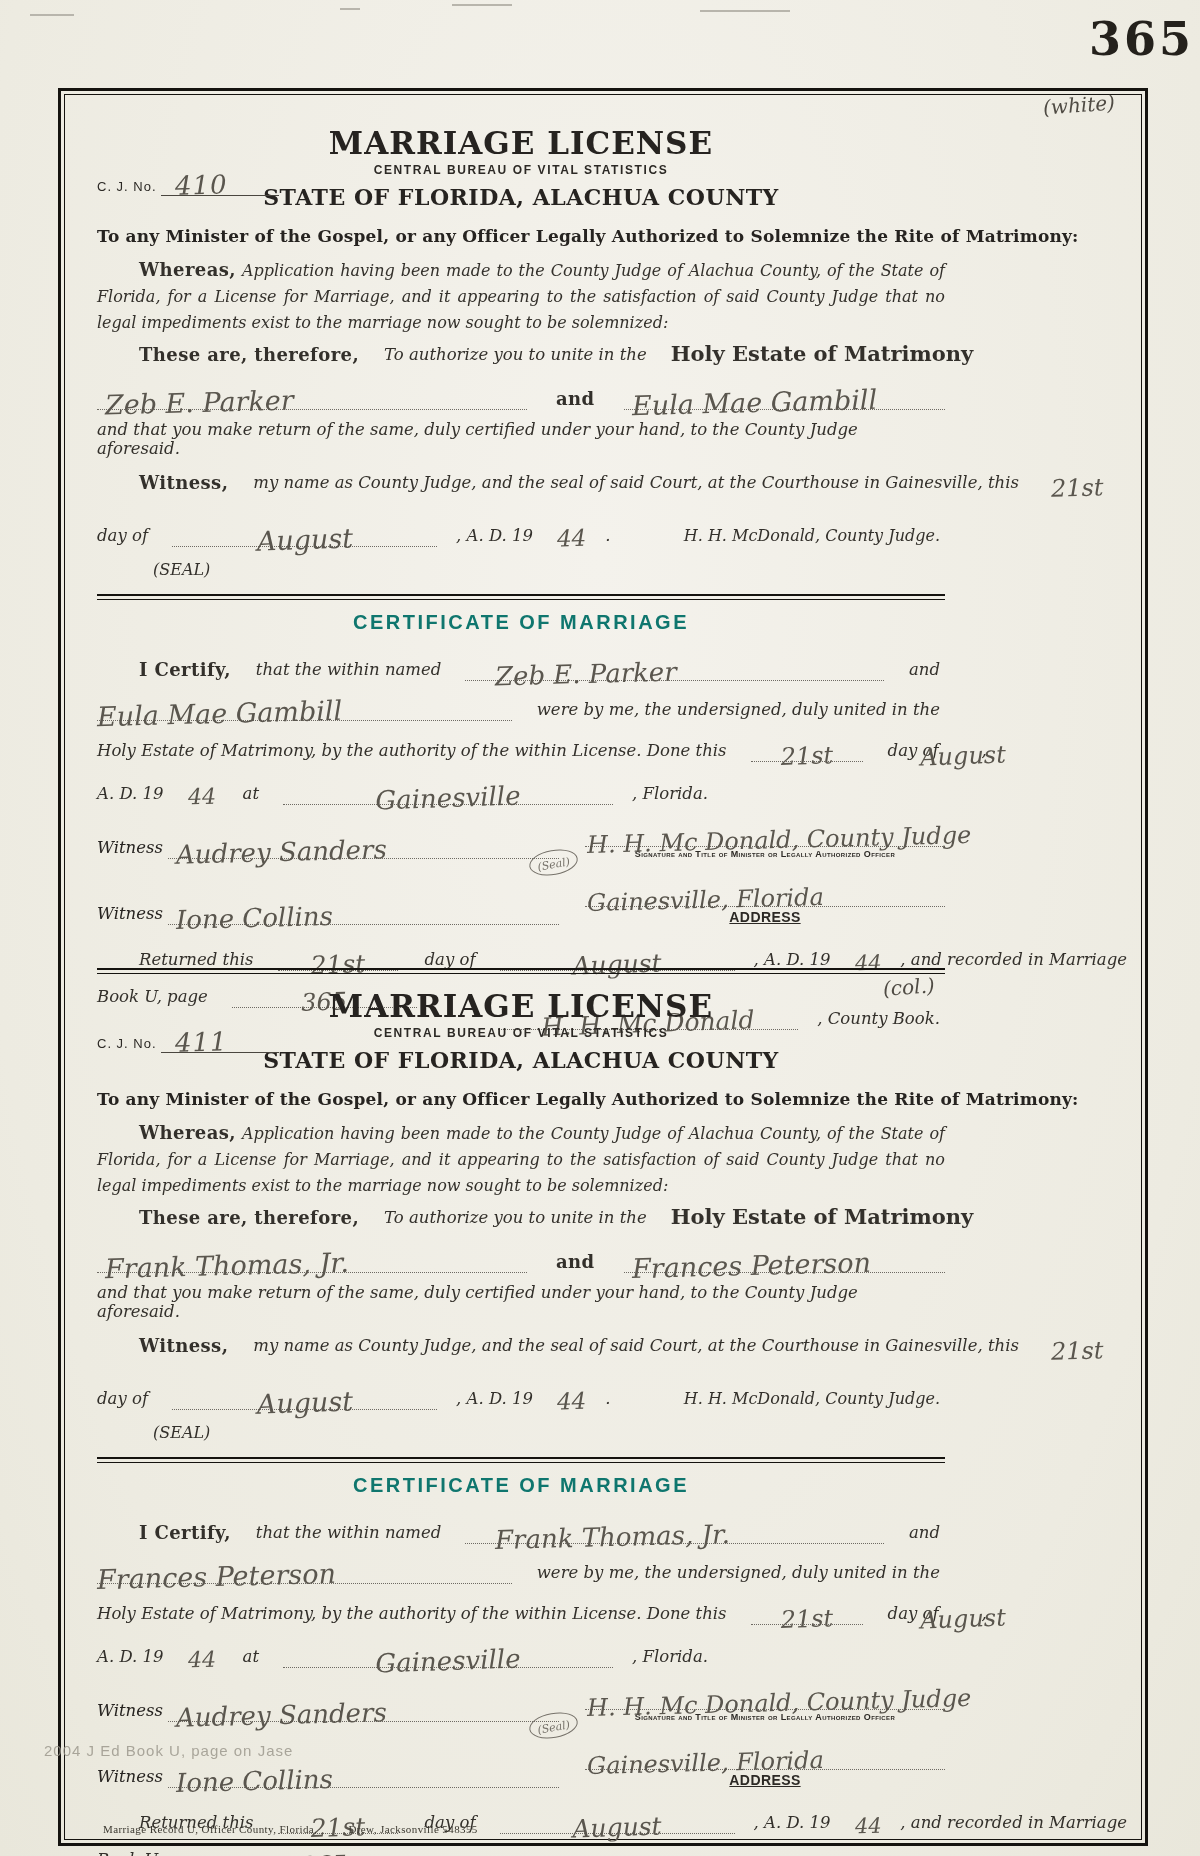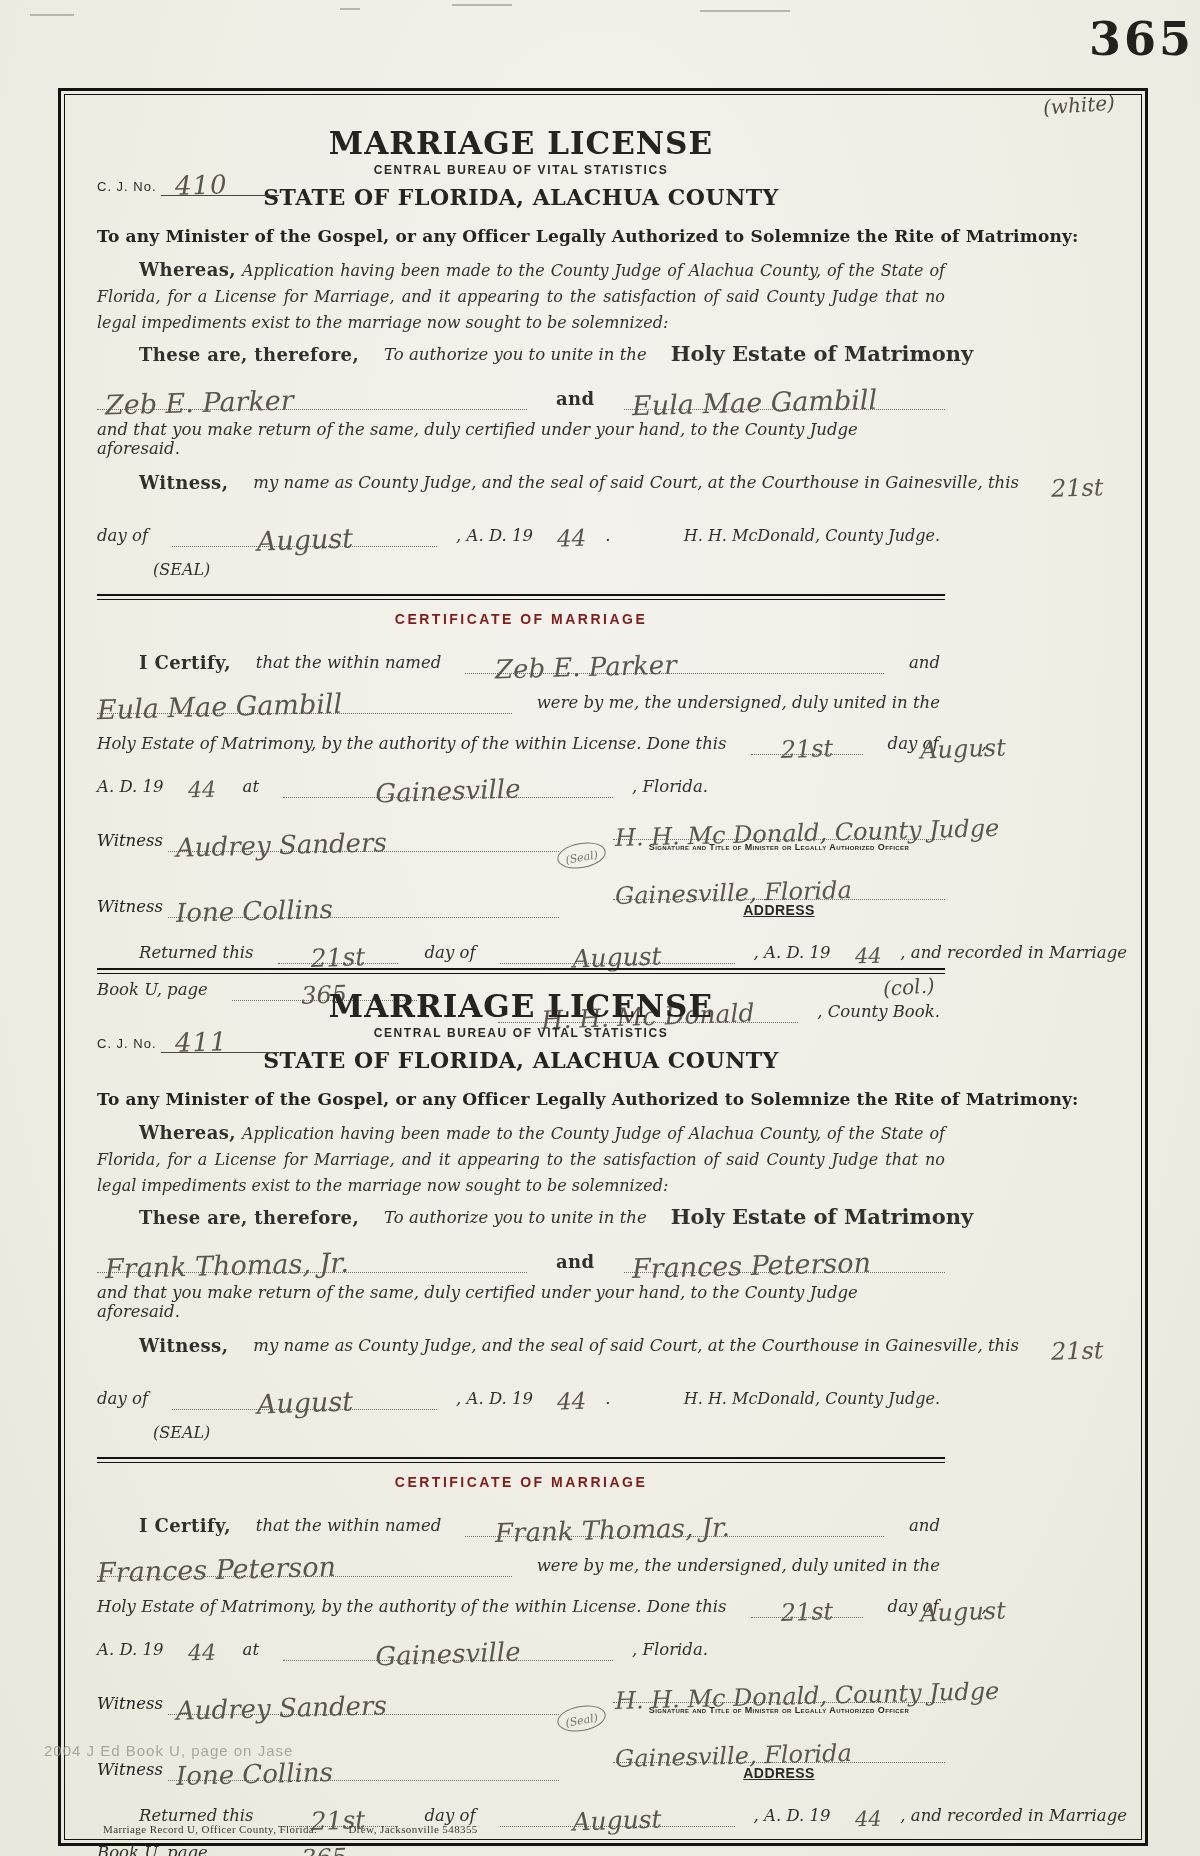--- a/index.html
+++ b/index.html
@@ -58,31 +58,31 @@
   .witness-line .hw{font-size:24px;}
   .dayof{margin-top:13px;height:40px;}
   .dayof .hw{font-size:27px;}
   .dayof .yr{font-size:23px;position:relative;top:3px;}
   .judge-right{font-size:16px;}
   .seal-note{margin-top:13px;padding-left:56px;font-style:italic;font-size:16px;color:#33302b;}
   .rule{border-top:2.5px solid #15130f;border-bottom:1.5px solid #15130f;height:3px;}
   .rule.inner{margin-top:15px;}
   .rule.boundary{margin-top:0;}
   .cert-title{margin-top:11px;text-align:center;font-family:"Liberation Sans",sans-serif;
-    font-weight:700;font-size:14px;letter-spacing:2.5px;color:#7f1d1d;}
+    font-weight:700;font-size:20px;letter-spacing:2.5px;color:#0f766e;}
   .certify{margin-top:9px;height:38px;}
   .certify .hw{font-size:26px;}
   .bride-line{height:40px;}
   .bride-line .hw{font-size:27px;}
   .done-line{margin-top:9px;height:32px;}
   .done-line .hw{font-size:24px;}
   .ad-line{margin-top:9px;height:34px;}
   .ad-line .hw{font-size:26px;}
   .ad-line .yr{font-size:22px;position:relative;top:3px;}
-  .wrow{display:flex;align-items:flex-end;margin-top:11px;gap:28px;}
+  .wrow{display:flex;align-items:flex-end;margin-top:11px;}
   .wleft{flex:0 0 462px;display:flex;align-items:flex-end;}
   .wleft .fill{height:30px;}
   .wleft .hw{font-size:26px;}
   .wright{flex:1;margin-left:26px;position:relative;}
   .wright .sigline{border-bottom:1px dotted #6e6a63;position:relative;height:30px;}
   .wright .sigline .hw{position:absolute;bottom:-6px;left:2px;font-size:24px;white-space:nowrap;}
   .caption{font-family:"Liberation Sans",sans-serif;font-weight:700;font-size:9px;
     letter-spacing:0.4px;font-variant:small-caps;text-align:center;margin-top:2px;color:#2c2925;}
   .caption.right{text-align:center;text-transform:uppercase;font-size:14px;text-decoration:underline;}
   .seal-scribble{position:absolute;left:-56px;bottom:-16px;border:1.5px solid #76726a;

